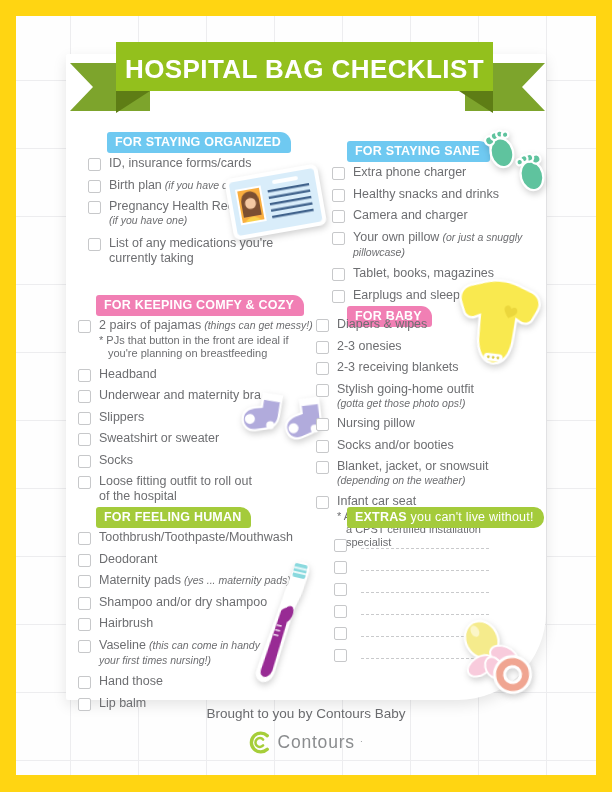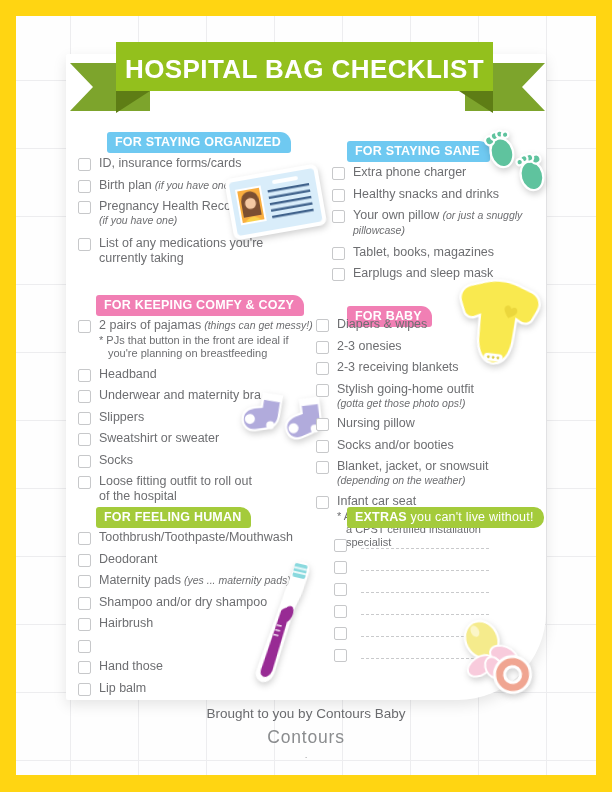--- a/index.html
+++ b/index.html
@@ -55,42 +55,42 @@
   .bline{width:128px;border-bottom:1.4px dashed #C9CACC;height:11px;margin-left:6px}
   
   .sticker{position:absolute;filter:drop-shadow(1px 3px 3px rgba(0,0,0,.18))}
   
   .tagline{
     position:absolute;left:0;top:706px;width:612px;text-align:center;
     color:#6A6B6E;font-size:13.5px;
   }
   .logo{
     position:absolute;left:0;top:730px;width:612px;height:24px;
-    display:flex;align-items:center;justify-content:center;gap:5px;flex-direction:column;
+    display:flex;align-items:center;justify-content:center;gap:5px;
   }
   .logo-text{color:#8A8C8E;font-size:17.5px;letter-spacing:.8px}
   .tm{color:#8A8C8E;font-size:8px;vertical-align:top;line-height:10px}
 </style>
 </head>
 <body>
 
 <div class="bg"></div>
 <div class="card"></div>
 
 <svg class="ribbon-svg" width="495" height="80" viewBox="0 0 495 80">
   <polygon points="10,23 90,23 90,71 10,71 33,47" fill="#7DA42C"></polygon>
   <polygon points="485,23 405,23 405,71 485,71 462,47" fill="#7DA42C"></polygon>
   <polygon points="56,51 90,51 56,73" fill="#5E7D15"></polygon>
   <polygon points="433,51 399,51 433,73" fill="#5E7D15"></polygon>
   <rect x="56" y="2" width="377" height="49" fill="#93C01D"></rect>
 </svg>
 <div class="banner-title">HOSPITAL BAG CHECKLIST</div>
 
 <div class="hdr hdr-blue" style="left:107px;top:132px">FOR STAYING ORGANIZED</div>
-<div class="list" style="left:78px;top:156px;width:205px">
+<div class="list" style="left:88px;top:156px;width:205px">
   <div class="row">
     <span class="cb"></span>
     <div class="txt"><span>ID, insurance forms/cards</span></div>
   </div>
   <div class="row">
     <span class="cb"></span>
     <div class="txt"><span>Birth plan</span><span class="note">(if you have one)</span></div>
   </div>
   <div class="row">
     <span class="cb"></span>
@@ -124,20 +124,24 @@
 
 <div class="hdr hdr-blue" style="left:347px;top:141px">FOR STAYING SANE</div>
 <div class="list" style="left:332px;top:165px;width:210px">
   <div class="row">
     <span class="cb"></span>
     <div class="txt"><span>Extra phone charger</span></div>
   </div>
   <div class="row">
     <span class="cb"></span>
     <div class="txt"><span>Healthy snacks and drinks</span></div>
+  </div>
+  <div class="row">
+    <span class="cb"></span>
+    <div class="txt"><span>Camera and charger</span></div>
   </div>
   <div class="row">
     <span class="cb"></span>
     <div class="txt"><span>Your own pillow</span><span class="note">(or just a snuggly pillowcase)</span></div>
   </div>
   <div class="row">
     <span class="cb"></span>
     <div class="txt"><span>Tablet, books, magazines</span></div>
   </div>
   <div class="row">
@@ -286,20 +290,21 @@
   <div class="row">
     <span class="cb"></span>
     <div class="txt"><span>Shampoo and/or dry shampoo</span></div>
   </div>
   <div class="row">
     <span class="cb"></span>
     <div class="txt"><span>Hairbrush</span></div>
   </div>
   <div class="row">
     <span class="cb"></span>
+    <div class="txt" style="max-width:165px"><span>Vaseline</span><span class="note">(this can come in handy your first times nursing!)</span></div>
   </div>
   <div class="row">
     <span class="cb"></span>
     <div class="txt"><span>Hand those</span></div>
   </div>
   <div class="row">
     <span class="cb"></span>
     <div class="txt"><span>Lip balm</span></div>
   </div>
 </div>

